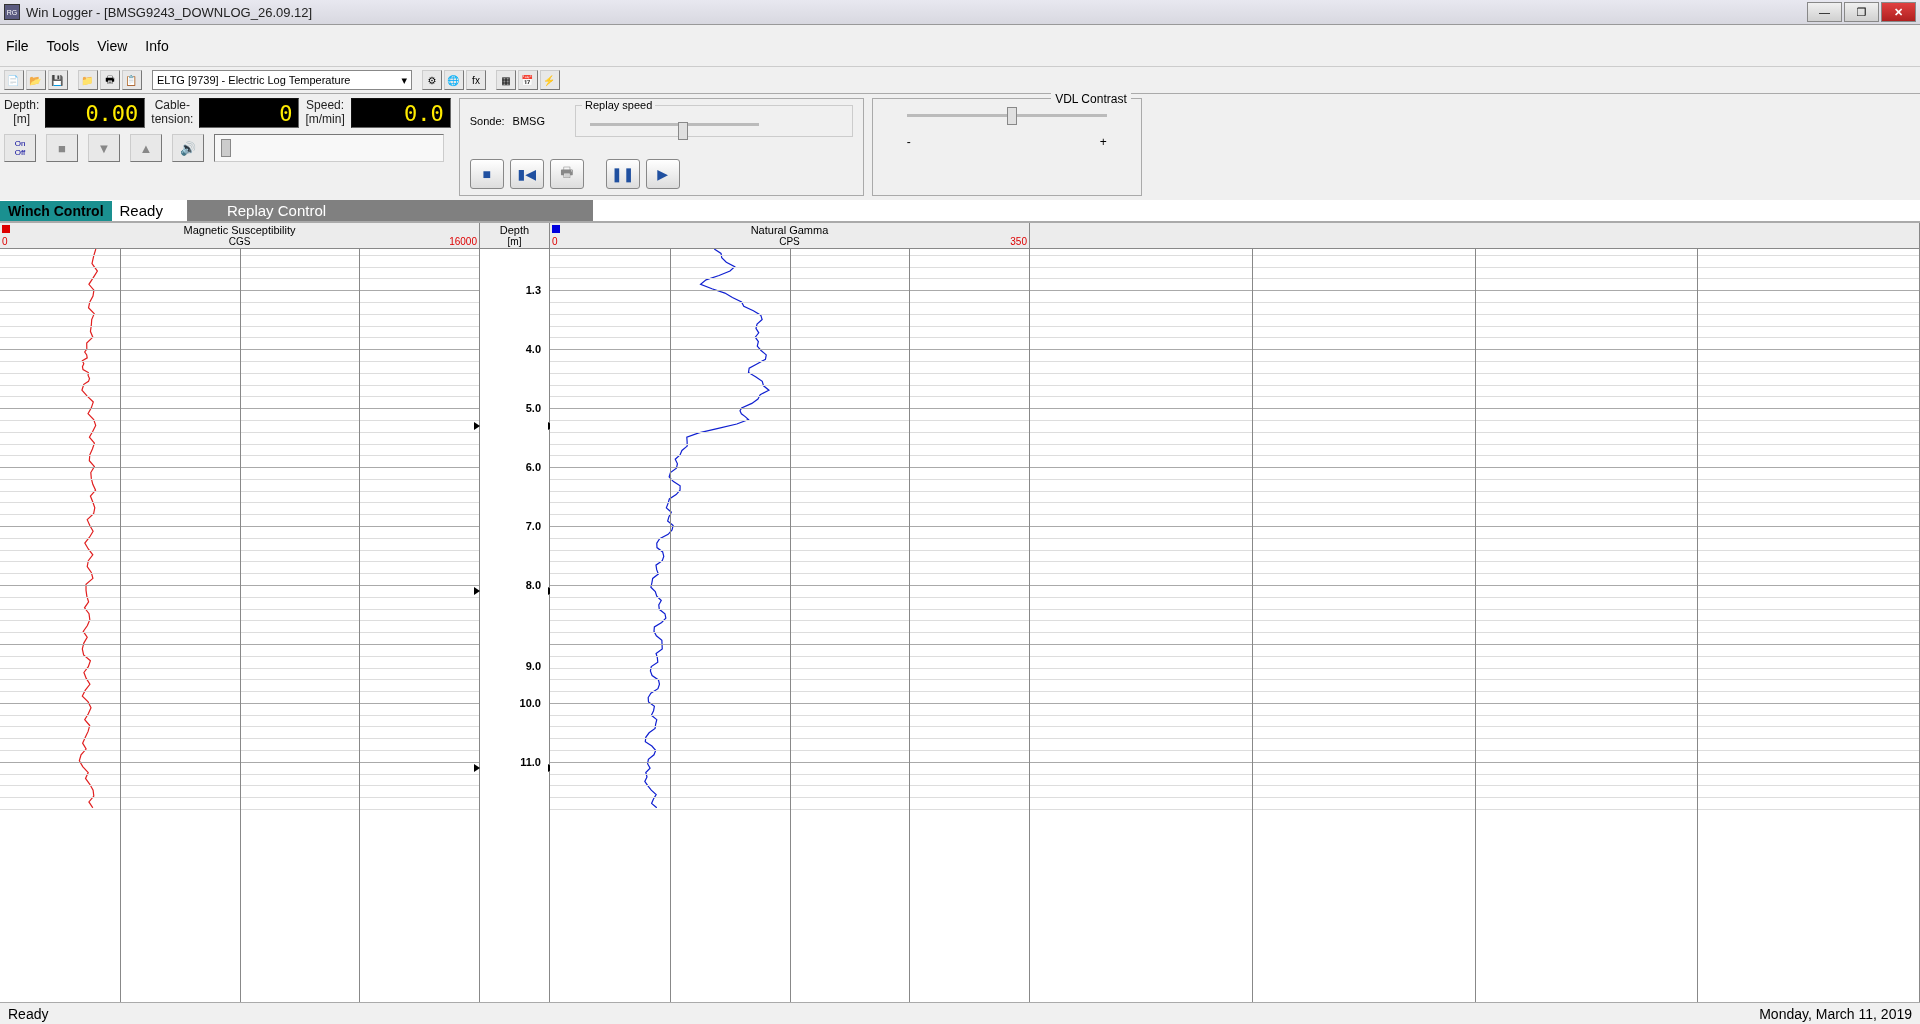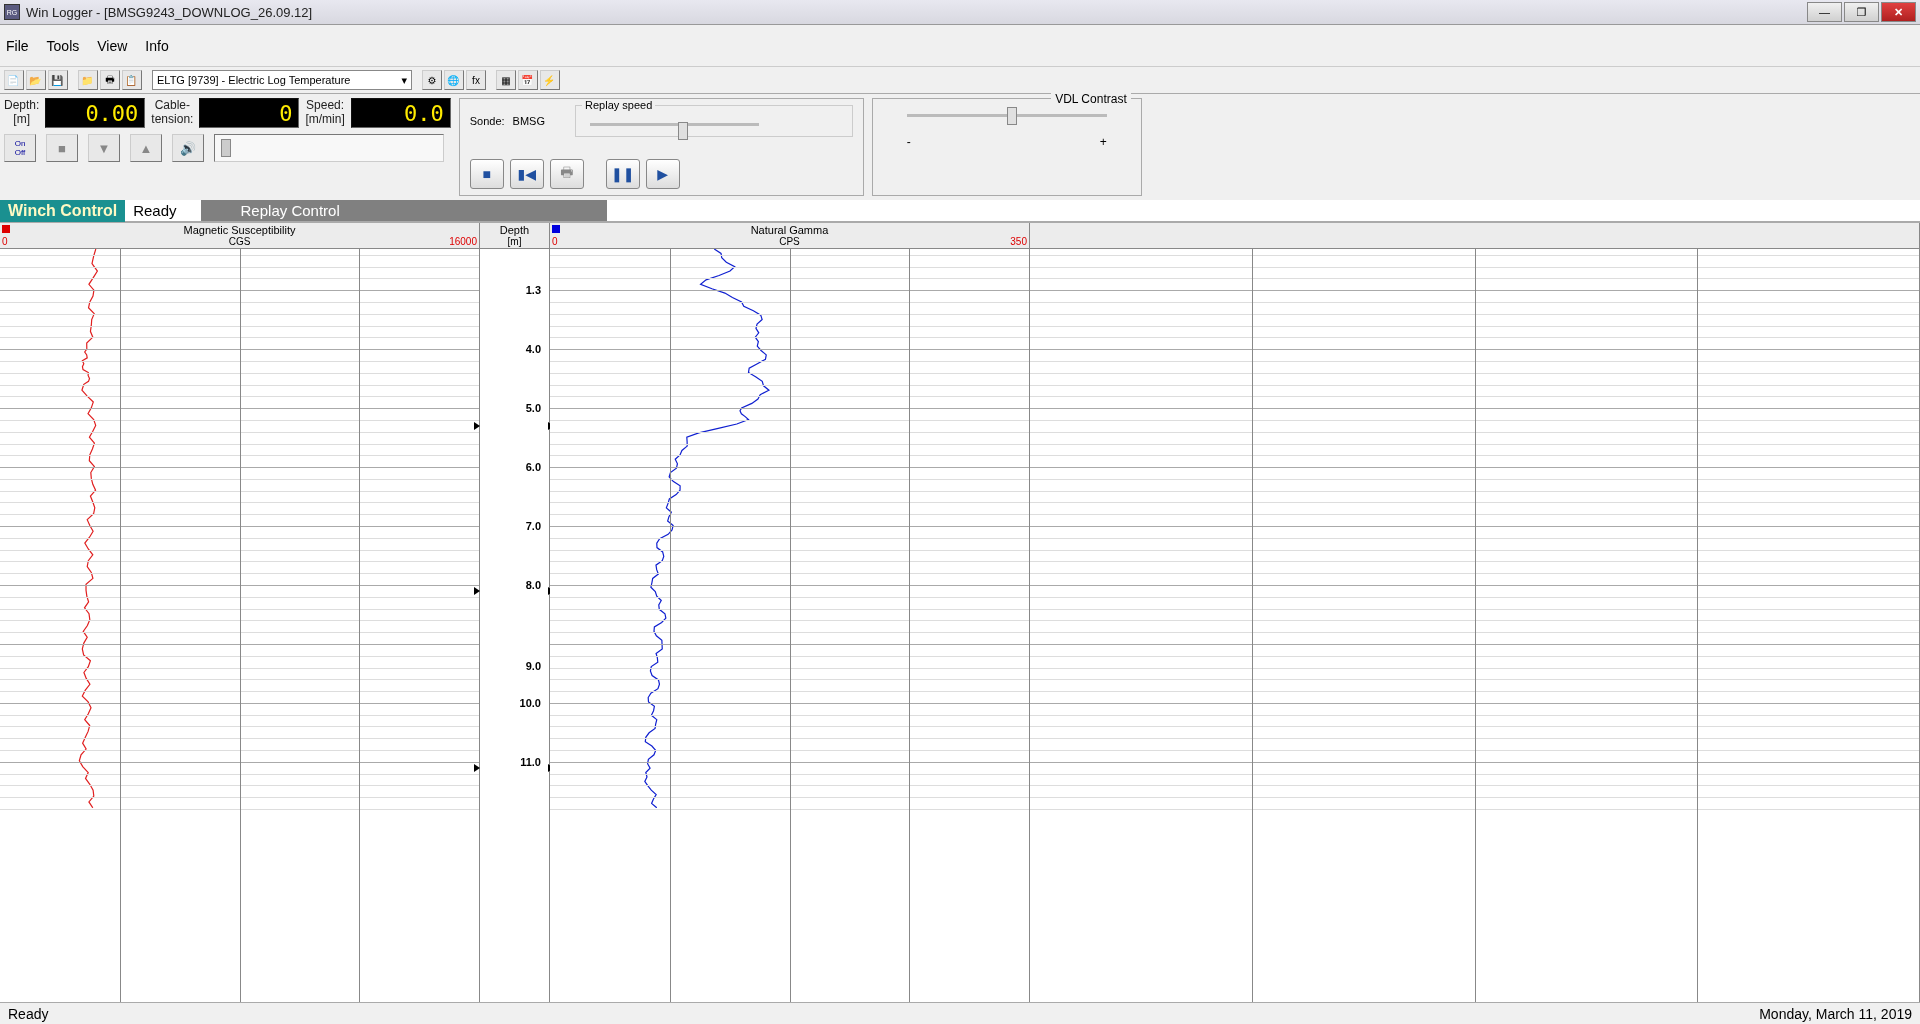--- a/index.html
+++ b/index.html
@@ -25,21 +25,21 @@
 .slider-box { width: 230px; height: 28px; border: 1px inset #ccc; background: #f8f8f8; display: flex; align-items: center; padding: 0 6px; }
 .slider-handle { width: 10px; height: 18px; background: #ccc; border: 1px solid #888; }
 .panel { border: 1px solid #aaa; background: #f0f0f0; padding: 6px 10px; position: relative; }
 .panel-title { position: absolute; top: -7px; left: 8px; background: #f0f0f0; padding: 0 4px; font-size: 12px; }
 .replay-panel { flex: 1; display: flex; align-items: center; gap: 14px; }
 .media-btn { width: 34px; height: 30px; background: linear-gradient(to bottom, #fff, #ddd); border: 1px solid #888; border-radius: 3px; display: flex; align-items: center; justify-content: center; font-size: 14px; color: #2050a0; cursor: pointer; }
 .vdl-panel { width: 270px; display: flex; flex-direction: column; align-items: center; }
 .annotation-panel { width: 130px; display: flex; flex-direction: column; }
 .ann-input { width: 80px; height: 22px; border: 1px inset #888; background: #fff; margin-top: 4px; }
 .status-row { display: flex; background: #fff; border-bottom: 1px solid #aaa; height: 22px; }
-.winch-label { background: #1a9090; color: #fef9c3; font-weight: bold; padding: 2px 8px; font-size: 16px; }
+.winch-label { background: #1a9090; color: #000000; font-weight: bold; padding: 2px 8px; font-size: 14px; }
 .status-text { padding: 2px 8px; font-size: 15px; }
 .replay-bar { background: #808080; color: #fff; font-size: 15px; padding: 2px 40px; width: 406px; margin-left: 2px; }
 .log-area { flex: 1; display: flex; overflow: hidden; border-top: 1px solid #aaa; position: relative; }
 .track { position: relative; border-right: 1px solid #888; }
 .track-header { height: 26px; border-bottom: 1px solid #888; background: #ececec; position: relative; font-size: 10px; text-align: center; }
 .track-header .title { font-size: 11px; position: absolute; top: 1px; left: 0; right: 0; }
 .track-header .unit { position: absolute; top: 13px; left: 0; right: 0; }
 .track-header .min { position: absolute; bottom: 1px; left: 2px; color: #d00; }
 .track-header .max { position: absolute; bottom: 1px; right: 2px; color: #d00; }
 .track-header .legend-sq { width: 8px; height: 8px; position: absolute; top: 2px; left: 2px; }

